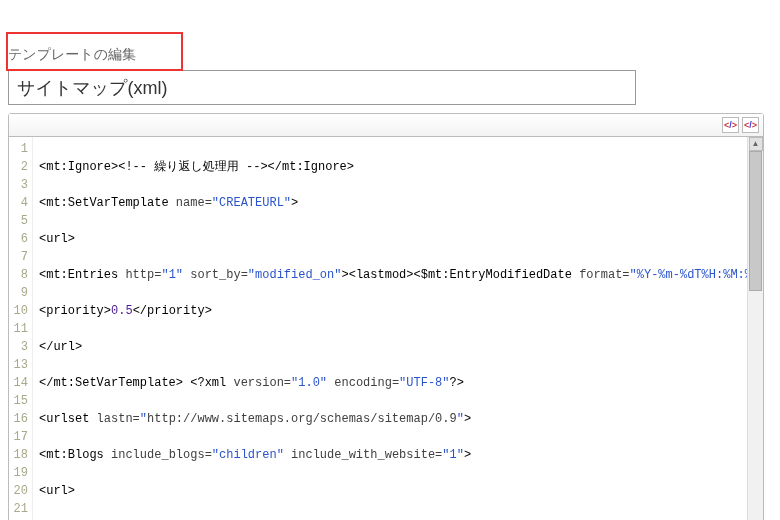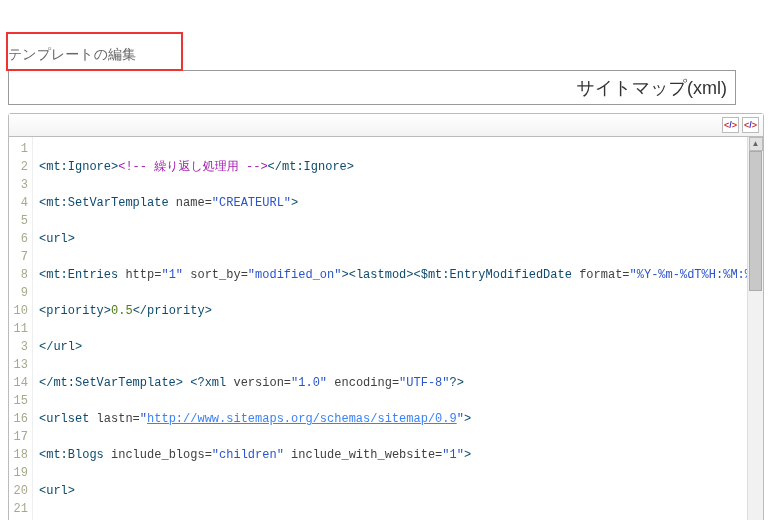--- a/index.html
+++ b/index.html
@@ -16,29 +16,28 @@
   .page-title {
     padding: 6px 10px 4px 8px;
     font-size: 14px;
     color: #666;
     margin-top: 40px;
   }
   .name-row {
     margin: 2px 8px 8px 8px;
   }
   .name-input {
-    width: 728px;
+    width: 628px;
     height: 35px;
     border: 1px solid #999;
     font-size: 18px;
     padding: 0 8px;
     color: #333;
     background: #fff;
     outline: none;
-    text-align: right;
   }
   .highlight-box {
     position: absolute;
     left: 6px;
     top: 32px;
     width: 177px;
     height: 39px;
     border: 2px solid #e33;
     pointer-events: none;
   }
@@ -121,26 +120,26 @@
     cursor:pointer;
   }
   .sb-thumb {
     position:absolute;
     top:14px; left:1px;
     width:13px; height:140px;
     background:#c8c8c8;
     border:1px solid #aaa;
     cursor:pointer;
   }
-  .t  { color:#0c4a6e; }  
+  .t  { color:#000000; }  
   .a  { color:#404040; }  
   .v  { color:#2a54cc; }  
-  .c  { color:#a21caf; }  
-  .n  { color:#4d7c0f; }     
-  .u  { color:#3b82f6; text-decoration: underline; } 
+  .c  { color:#000000; }  
+  .n  { color:#4c1d95; }     
+  .u  { color:#404040; } 
 </style>
 </head>
 <body>
 
 <div class="page-title">テンプレートの編集</div>
 
 <div class="name-row">
   <input class="name-input" type="text" value="サイトマップ(xml)" style="">
 </div>
 <div class="highlight-box"></div>

